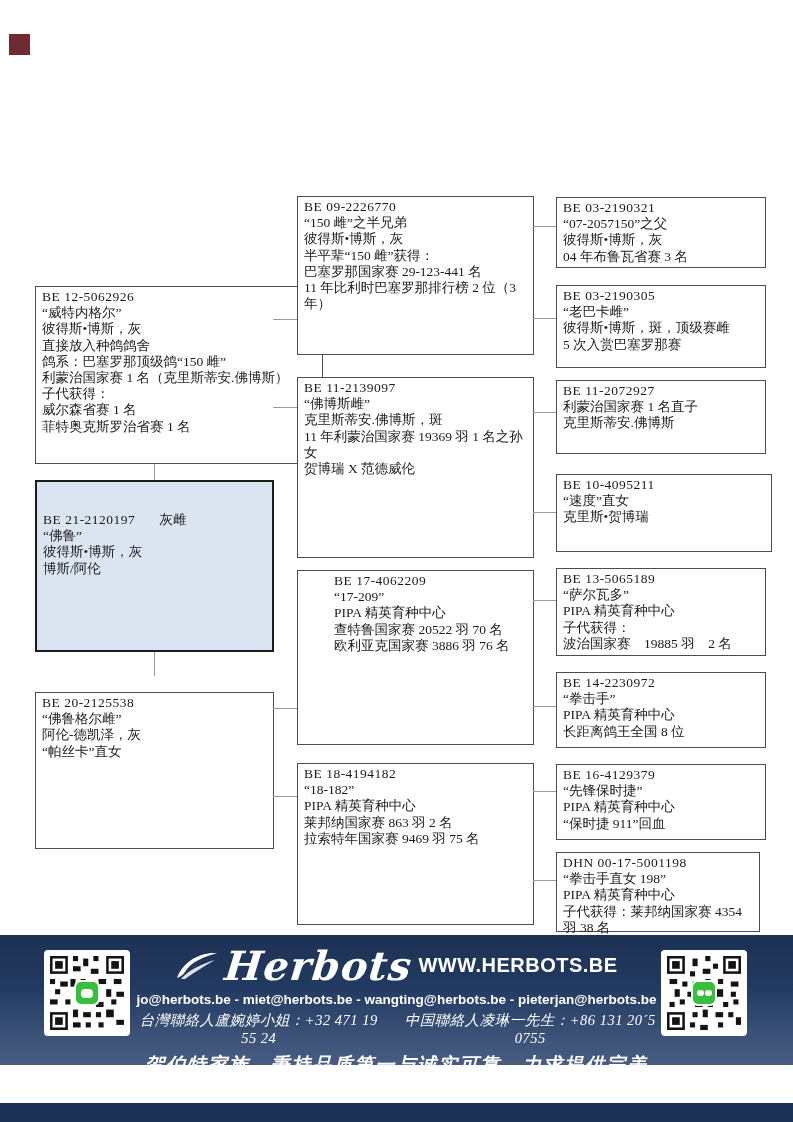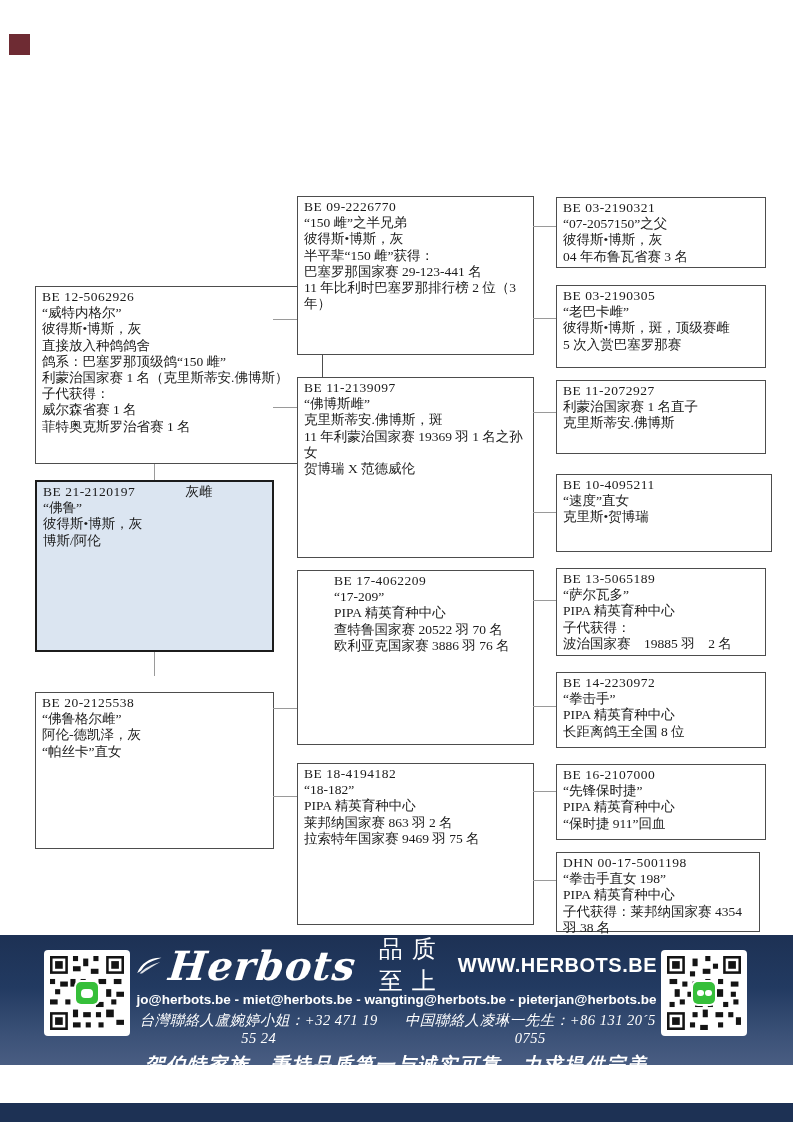--- a/index.html
+++ b/index.html
@@ -4,21 +4,21 @@
 <style>
   html,body{margin:0;padding:0;background:#fff;}
   #page{position:relative;width:793px;height:1122px;background:#fff;overflow:hidden;
         font-family:"Liberation Serif","DejaVu Serif",serif;color:var(--text,#1a1a1a);}
   
   .pbox{position:absolute;box-sizing:border-box;border:1px solid var(--box-border,#4d4d4d);
         background:#fff;padding:2px 6px;font-size:13.5px;line-height:16.2px;}
   .pbox .ring{letter-spacing:.5px;}
   .box-lines{white-space:pre-line;}
   .subject{border:2px solid #1c1c1c;background:var(--subject-fill,#dbe5f1);}
-  .ring-row{display:flex;gap:50px;}
+  .ring-row{display:flex;gap:24px;margin-top:28px;}
   
   .bL1{left:35px;top:286px;width:288px;height:178px;}
   .bS {left:35px;top:480px;width:239px;height:172px;}
   .bL2{left:35px;top:676px;width:239px;height:157px;margin-top:16px;}
   .bM1{left:297px;top:196px;width:237px;height:159px;}
   .bM2{left:297px;top:377px;width:237px;height:181px;}
   .bM3{left:297px;top:570px;width:237px;height:175px;padding-left:36px;}
   .bM4{left:297px;top:763px;width:237px;height:162px;}
   .bR1{left:556px;top:197px;width:210px;height:71px;}
   .bR2{left:556px;top:285px;width:210px;height:83px;}
@@ -153,21 +153,21 @@
 子代获得：
 波治国家赛　19885 羽　2 名</div>
   </div>
   <div class="pbox bR6">
     <div class="ring">BE 14-2230972</div>
     <div class="box-lines">“拳击手”
 PIPA 精英育种中心
 长距离鸽王全国 8 位</div>
   </div>
   <div class="pbox bR7">
-    <div class="ring">BE 16-2107000</div>
+    <div class="ring">BE 16-4129379</div>
     <div class="box-lines">“先锋保时捷”
 PIPA 精英育种中心
 “保时捷 911”回血</div>
   </div>
   <div class="pbox bR8">
     <div class="ring">DHN 00-17-5001198</div>
     <div class="box-lines">“拳击手直女 198”
 PIPA 精英育种中心
 子代获得：莱邦纳国家赛 4354 羽 38 名</div>
   </div>
@@ -238,21 +238,20 @@
         </div>
     </div>
 
     <div class="footer-center">
       <div class="brand-row">
         <svg class="feather" width="44" height="34" viewBox="0 0 44 34">
           <path d="M2 30 C8 14, 24 4, 42 5 C30 9, 16 13, 10 24 C8 27, 5 29, 2 30 Z" fill="#ffffff"></path>
           <path d="M6 31 C14 22, 26 16, 40 12 C28 19, 18 25, 10 31 Z" fill="#ffffff" opacity="0.85"></path>
         </svg>
         <span class="brand-script">Herbots</span>
-        <span class="slogan">品质至上</span>
         <span class="website">WWW.HERBOTS.BE</span>
       </div>
       <div class="emails">jo@herbots.be - miet@herbots.be - wangting@herbots.be - pieterjan@herbots.be</div>
       <div class="contacts">
         <span>台灣聯絡人盧婉婷小姐：+32 471 19 55 24</span>
         <span>中国聯絡人凌琳一先生：+86 131 20´5 0755</span>
       </div>
       <div class="tagline">贺伯特家族...秉持品质第一与诚实可靠，力求提供完美的服务！</div>
     </div>
 

